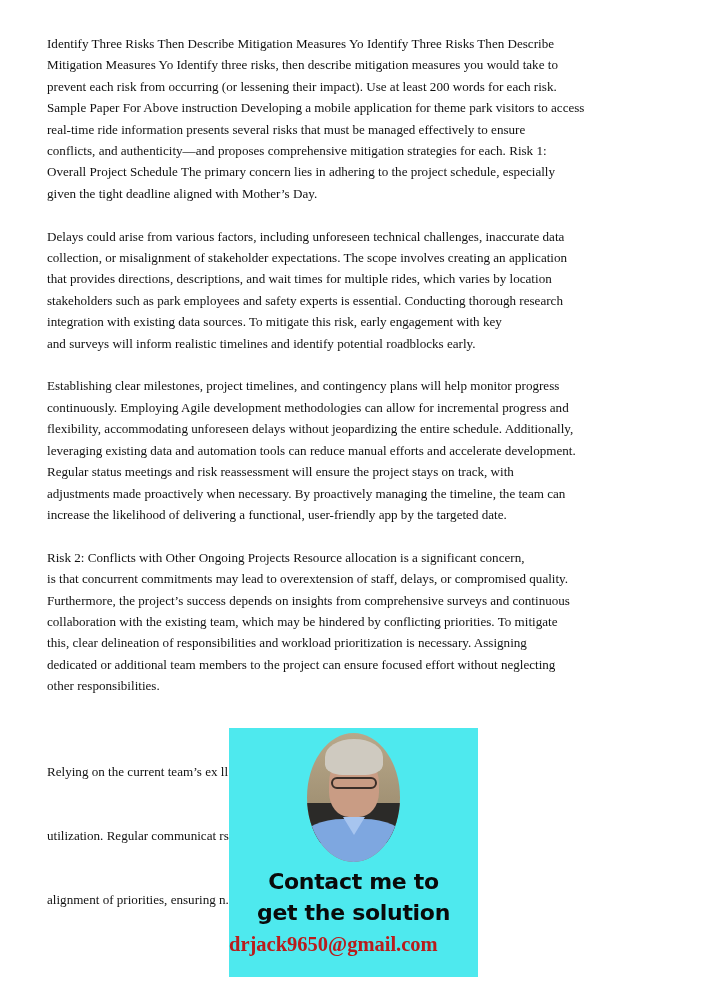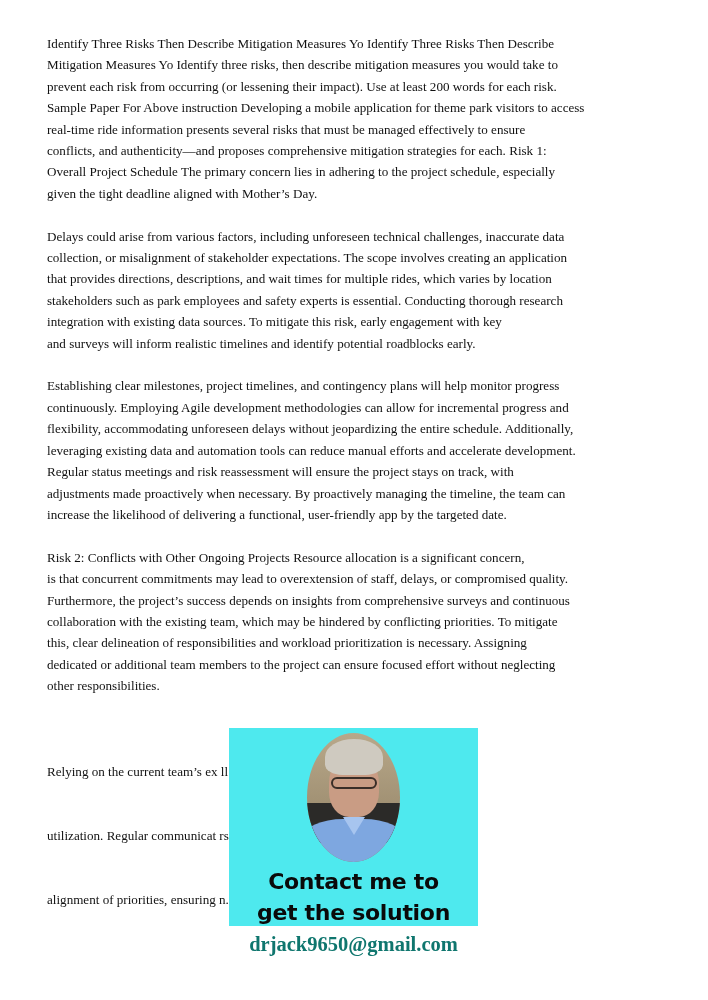--- a/index.html
+++ b/index.html
@@ -6,44 +6,44 @@
     body { width: 708px; height: 1000px; position: relative; overflow: hidden; }
     .page {
       position: absolute; left: 47px; top: 33px; width: 600px;
       font-family: "Liberation Serif", "DejaVu Serif", serif;
       font-size: 13.1px; line-height: 21.4px; color: #111;
     }
     .page p { margin: 0 0 21.4px 0; white-space: normal; }
     .line { display: block; white-space: nowrap; }
 
     .promo {
-      position: absolute; left: 229px; top: 728px; width: 249px; height: 198px;
+      position: absolute; left: 229px; top: 728px; width: 249px; height: 249px;
       background: #4ee9ee;
     }
     .portrait {
       position: absolute; left: 78px; top: 5px; width: 93px; height: 129px;
       border-radius: 50%; overflow: hidden;
       background: linear-gradient(#b8a88a, #8f7f62);
     }
     .portrait .bg-dark { position: absolute; left: 0; right: 0; top: 70px; height: 40px; background: #2b2a28; }
     .portrait .hair { position: absolute; left: 18px; top: 6px; width: 58px; height: 36px; border-radius: 50% 50% 30% 30%; background: #cfcac0; }
     .portrait .face { position: absolute; left: 22px; top: 22px; width: 50px; height: 62px; border-radius: 45% 45% 40% 40%; background: #c99c84; }
     .portrait .glasses { position: absolute; left: 24px; top: 44px; width: 46px; height: 12px; border: 2px solid #3a2e28; border-radius: 6px; box-sizing: border-box; }
     .portrait .shirt { position: absolute; left: -4px; right: -4px; top: 86px; bottom: -4px; background: #7ea7e0; border-radius: 40% 40% 0 0; }
     .portrait .collar { position: absolute; left: 36px; top: 84px; width: 22px; height: 18px; background: #a7c5ef; clip-path: polygon(0 0, 100% 0, 50% 100%); }
 
     .promo-headline {
       position: absolute; left: 0; right: 0; top: 138px; text-align: center;
       font-family: "DejaVu Sans", "Liberation Sans", sans-serif; font-weight: bold;
       font-size: 22px; line-height: 31px; color: #0a0a0a; letter-spacing: -0.3px;
     }
     .promo-email {
-      position: absolute; left: 0; right: 0; top: 202px; text-align: center;
+      position: absolute; left: 0; right: 0; top: 202px; 
       font-family: "Liberation Serif", "DejaVu Serif", serif; font-weight: bold;
-      font-size: 20.5px; line-height: 28px; color: #0f766e;
+      font-size: 20.5px; line-height: 28px; color: #b91c1c;
     }
   </style>
 </head>
 <body>
 
 <div class="page">
   <p>
     <span class="line">Identify Three Risks Then Describe Mitigation Measures Yo Identify Three Risks Then Describe</span>
     <span class="line">Mitigation Measures Yo Identify three risks, then describe mitigation measures you would take to</span>
     <span class="line">prevent each risk from occurring (or lessening their impact). Use at least 200 words for each risk.</span>

